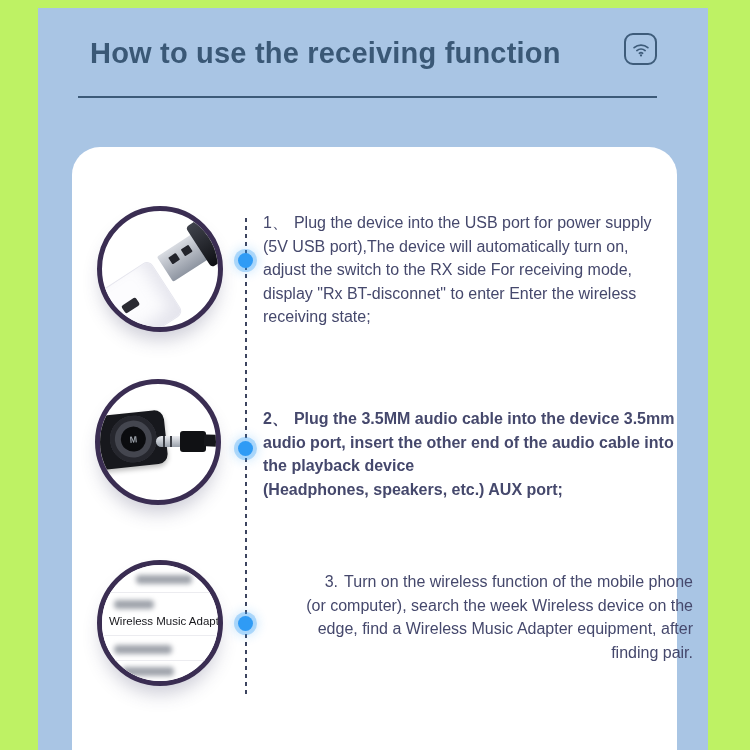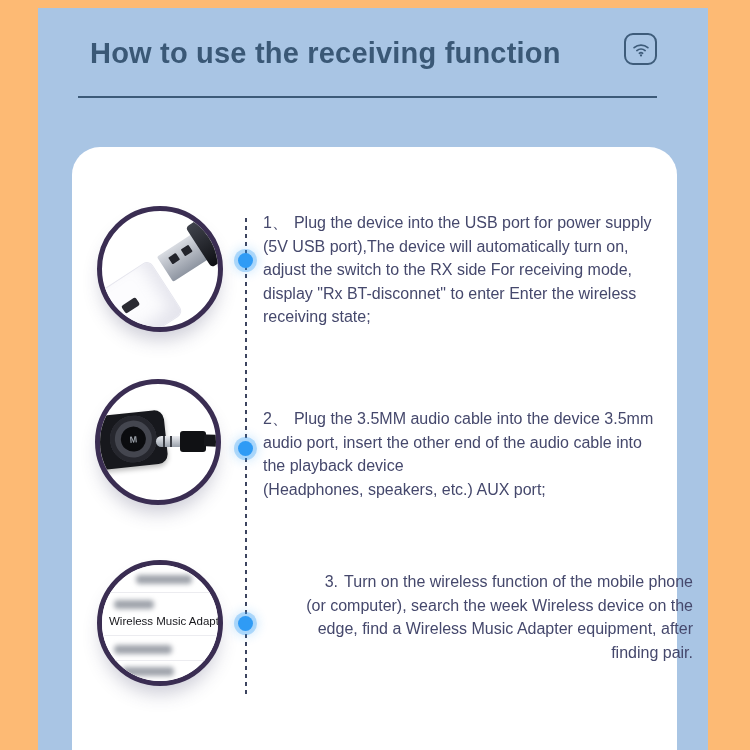--- a/index.html
+++ b/index.html
@@ -1,18 +1,18 @@
 <!DOCTYPE html>
 <html><head>
 <meta charset="utf-8">
 <style>
   * { margin:0; padding:0; box-sizing:border-box; }
   html,body { width:750px; height:750px; }
   body { font-family:"Liberation Sans", sans-serif; background:#ffffff; }
-  .page { position:relative; width:750px; height:750px; background:#fdba74; overflow:hidden; }
+  .page { position:relative; width:750px; height:750px; background:#bef264; overflow:hidden; }
 
   .panel { position:absolute; left:38px; top:8px; width:670px; height:742px; background:#a9c5e4; }
 
   .page-title { position:absolute; left:90px; top:36px; width:560px;
     font-size:29px; line-height:34px; font-weight:bold; color:#3a5876; letter-spacing:0.2px; }
 
   .wifi-box { position:absolute; left:624px; top:33px; width:33px; height:32px;
     border:2px solid #3e5c7a; border-radius:9px; display:flex; align-items:center; justify-content:center; }
 
   .title-underline { position:absolute; left:78px; top:96px; width:579px; height:2px; background:#3c5a78; }
@@ -26,21 +26,21 @@
   .step-dot { position:absolute; width:15px; height:15px; border-radius:50%; background:#2f9bf5;
     box-shadow:0 0 0 4px rgba(47,155,245,.32), 0 0 10px 6px rgba(47,155,245,.18); z-index:5; }
   .dot-1 { left:238px; top:253px; } .dot-2 { left:238px; top:441px; } .dot-3 { left:238px; top:616px; }
 
   .circle { position:absolute; width:126px; height:126px; border:5px solid #3a2d52; border-radius:50%;
     background:#ffffff; overflow:hidden; box-shadow:0 12px 18px -4px rgba(60,60,100,.25); z-index:4; }
   .circle-1 { left:97px; top:206px; } .circle-2 { left:95px; top:379px; } .circle-3 { left:97px; top:560px; }
 
   .step-text { position:absolute; left:263px; width:430px; font-size:16px; line-height:23.5px;
     color:#45486c; z-index:3; }
-  .text-1 { top:211px; } .text-2 { top:407px; } .text-3 { top:570px;text-align:right; }
+  .text-1 { top:211px; } .text-2 { top:407px;font-weight:bold; } .text-3 { top:570px;text-align:right; }
   .step-num { margin-right:6px; }
   .step-body { white-space:pre-line; }
 
   
   .scene-usb { position:absolute; left:-42px; top:-42px; width:200px; height:200px; transform:rotate(-33deg); }
   .white-brick { position:absolute; left:8px; top:86px; width:88px; height:64px; background:#fcfcfe;
     border:1px solid #e6e6ee; border-radius:7px; box-shadow:inset -8px -10px 16px rgba(140,140,170,.20); }
   .brick-slot { position:absolute; left:47px; top:110px; width:17px; height:9px; background:#2b2b33; border-radius:2px; }
   .usb-metal { position:absolute; left:104px; top:88px; width:42px; height:30px;
     background:linear-gradient(180deg,#d9dce2,#8e95a1); border-radius:2px; }

